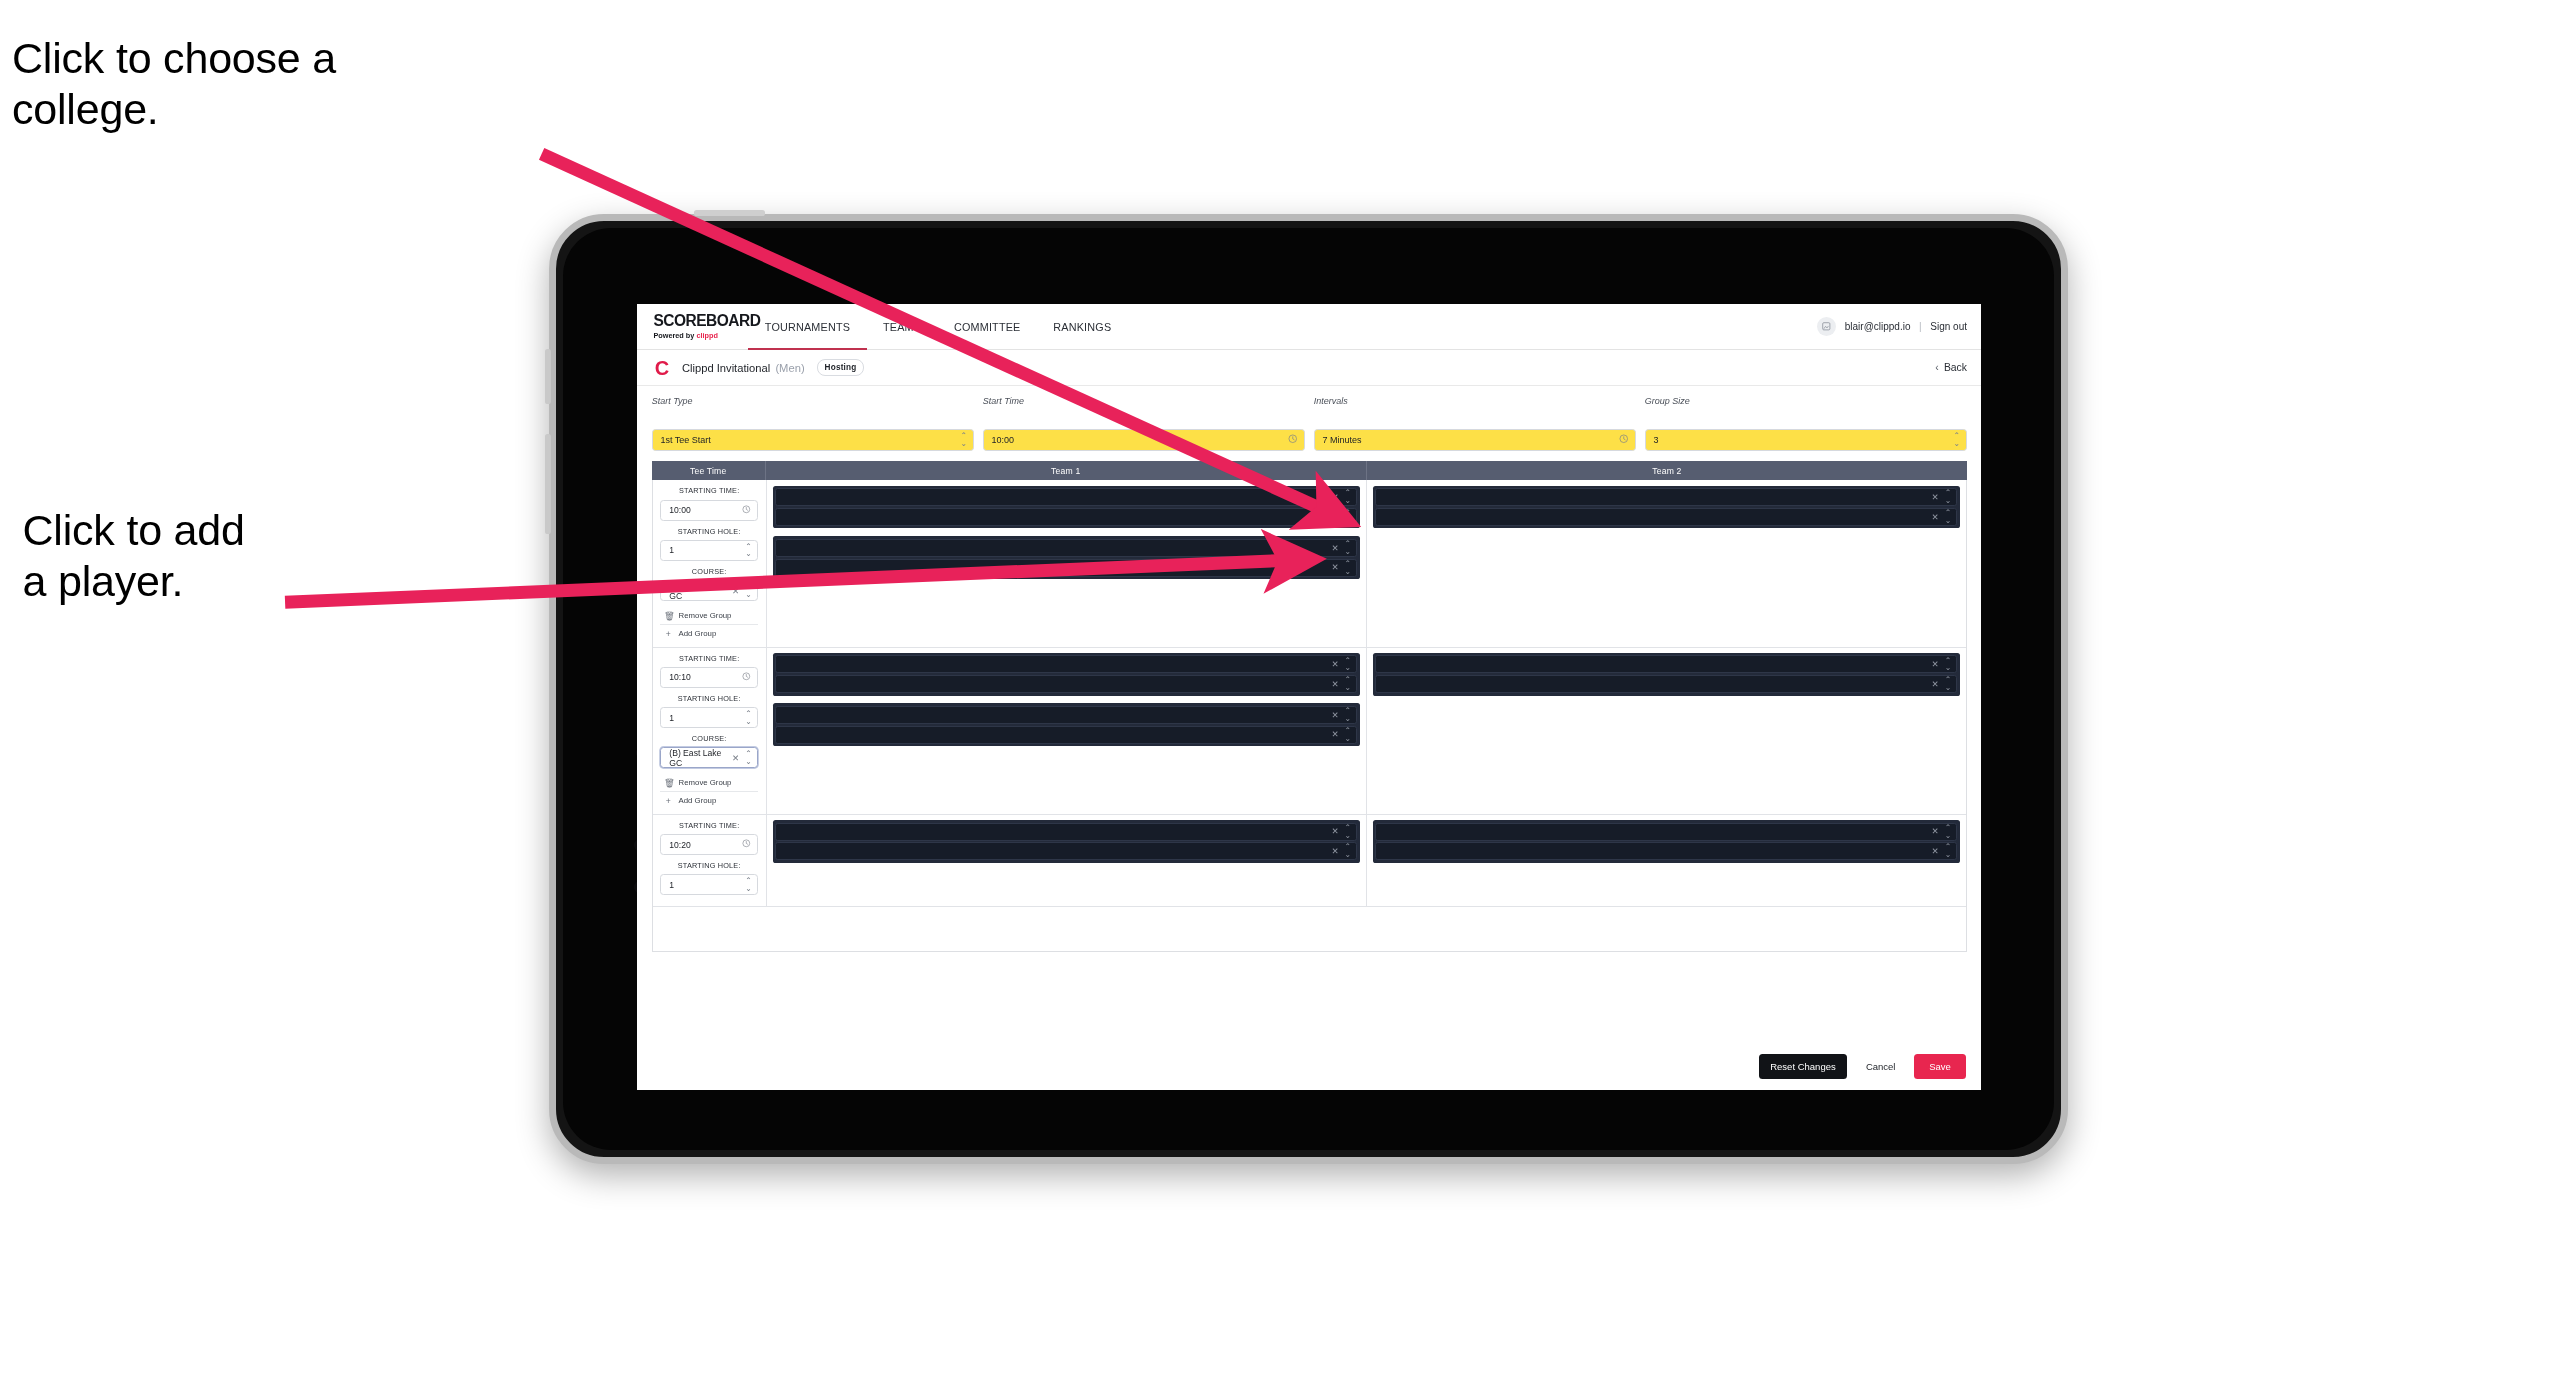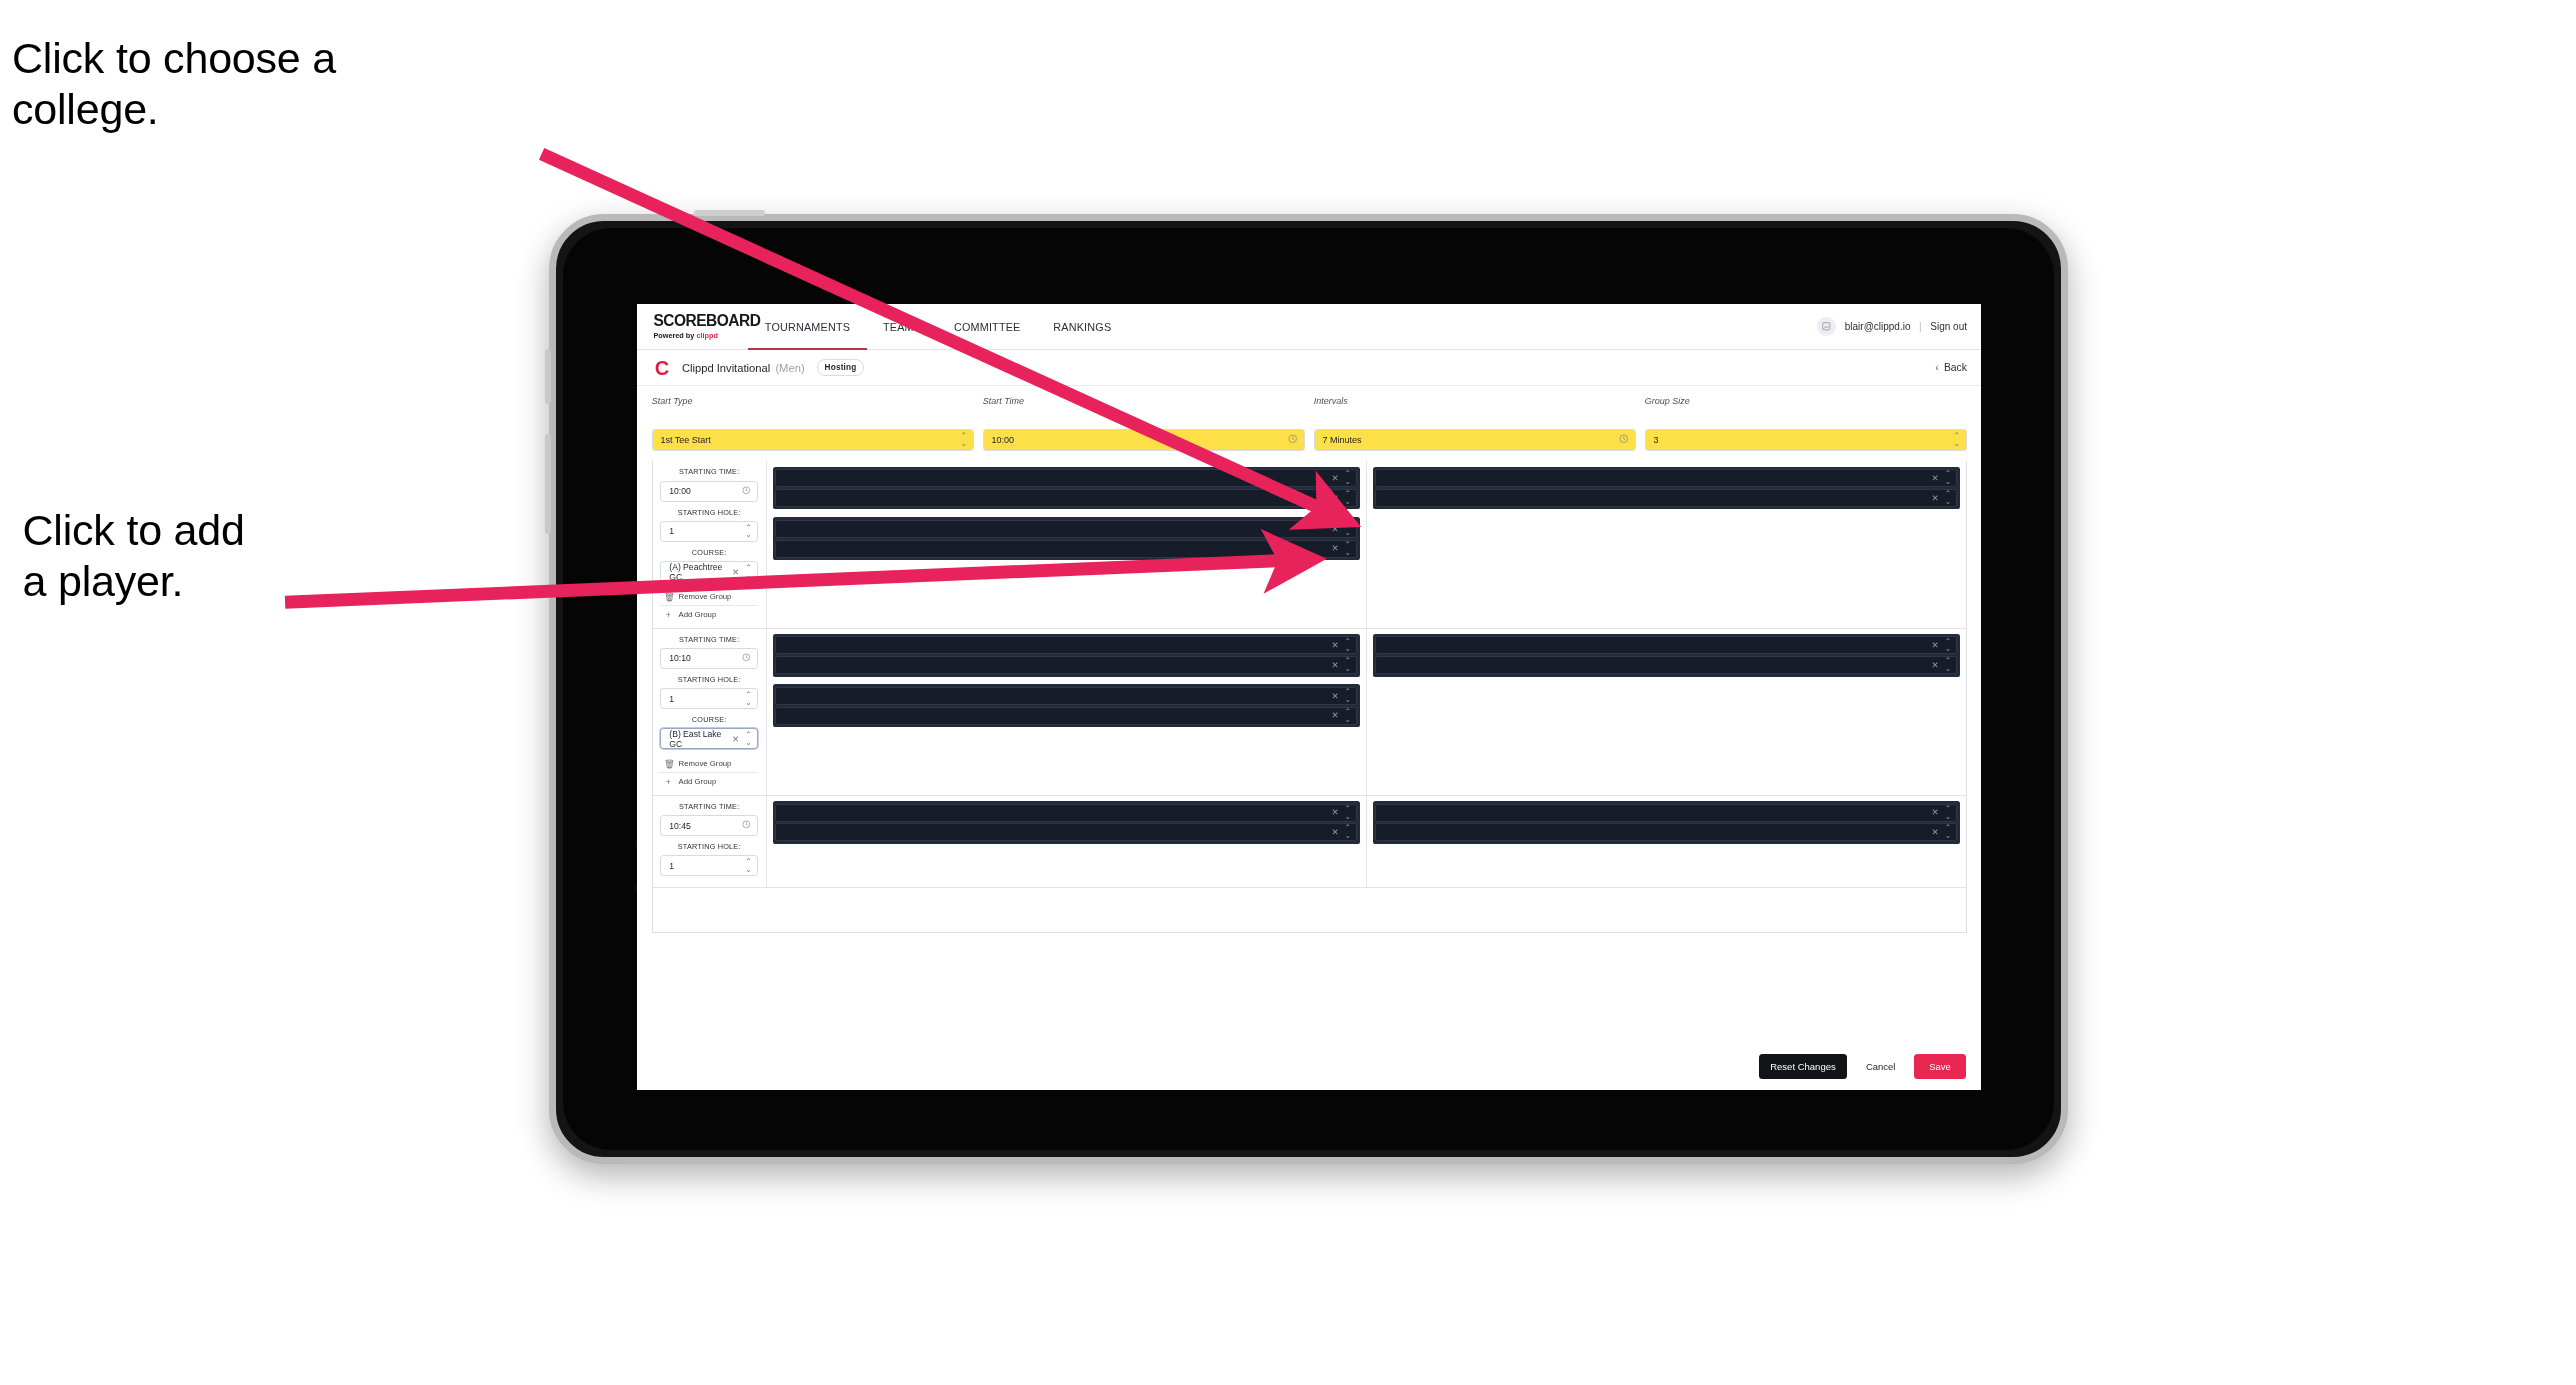--- a/index.html
+++ b/index.html
@@ -442,20 +442,25 @@
     <div class="ctl">
       <div class="ctl-label">Group Size</div>
       <div class="ctl-field">
         <span class="val">3</span>
         <span class="ico stepper">⌃<br>⌄</span>
       </div>
     </div>
 
   </div>
 
+  <div class="thead">
+    <div class="th tee">Tee Time</div>
+    <div class="th team">Team 1</div>
+    <div class="th team">Team 2</div>
+  </div>
 
   <div class="tbody">
 
     <div class="trow">
       <div class="cell-tee">
         <div class="tee-label">STARTING TIME:</div>
         <div class="tee-field">
           <span class="val">10:00</span>
           <span class="ico"><svg width="8.6" height="8.6" viewBox="0 0 14 14">
                 <circle cx="7" cy="7" r="5.6" fill="none" stroke="#7a808a" stroke-width="1"></circle>
@@ -585,21 +590,21 @@
               <span class="st">⌃<br>⌄</span>
             </div>
         </div>
       </div>
     </div>
 
     <div class="trow">
       <div class="cell-tee">
         <div class="tee-label">STARTING TIME:</div>
         <div class="tee-field">
-          <span class="val">10:45</span>
+          <span class="val">10:20</span>
           <span class="ico"><svg width="8.6" height="8.6" viewBox="0 0 14 14">
                 <circle cx="7" cy="7" r="5.6" fill="none" stroke="#7a808a" stroke-width="1"></circle>
                 <path d="M7 4v3.2l2.1 1.3" fill="none" stroke="#7a808a" stroke-width="1" stroke-linecap="round"></path>
               </svg></span>
         </div>
         <div class="tee-label">STARTING HOLE:</div>
         <div class="tee-field">
           <span class="val">1</span>
           <span class="ico stepper">⌃<br>⌄</span>
         </div>

